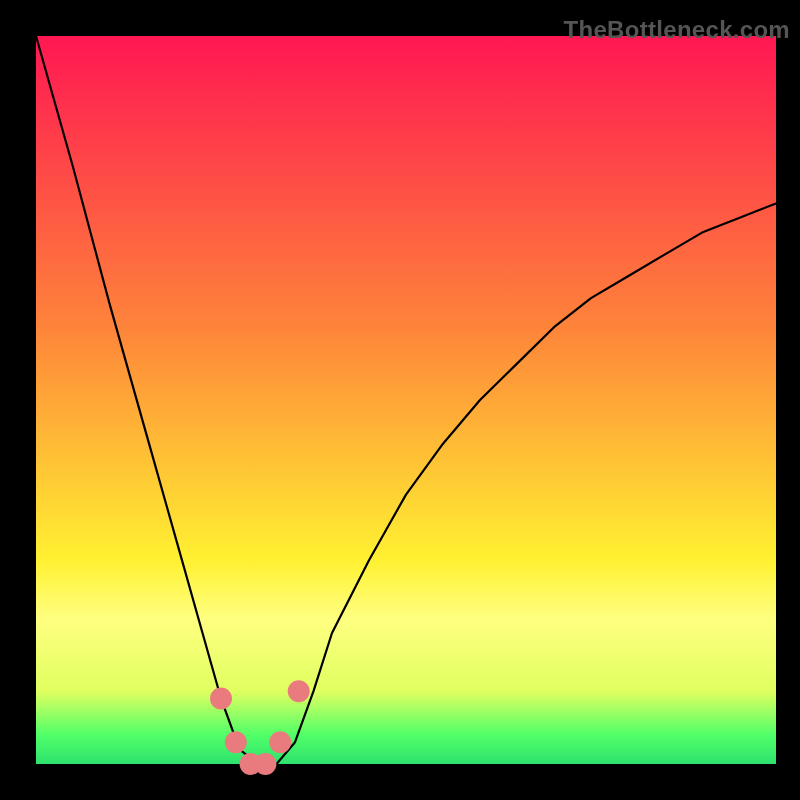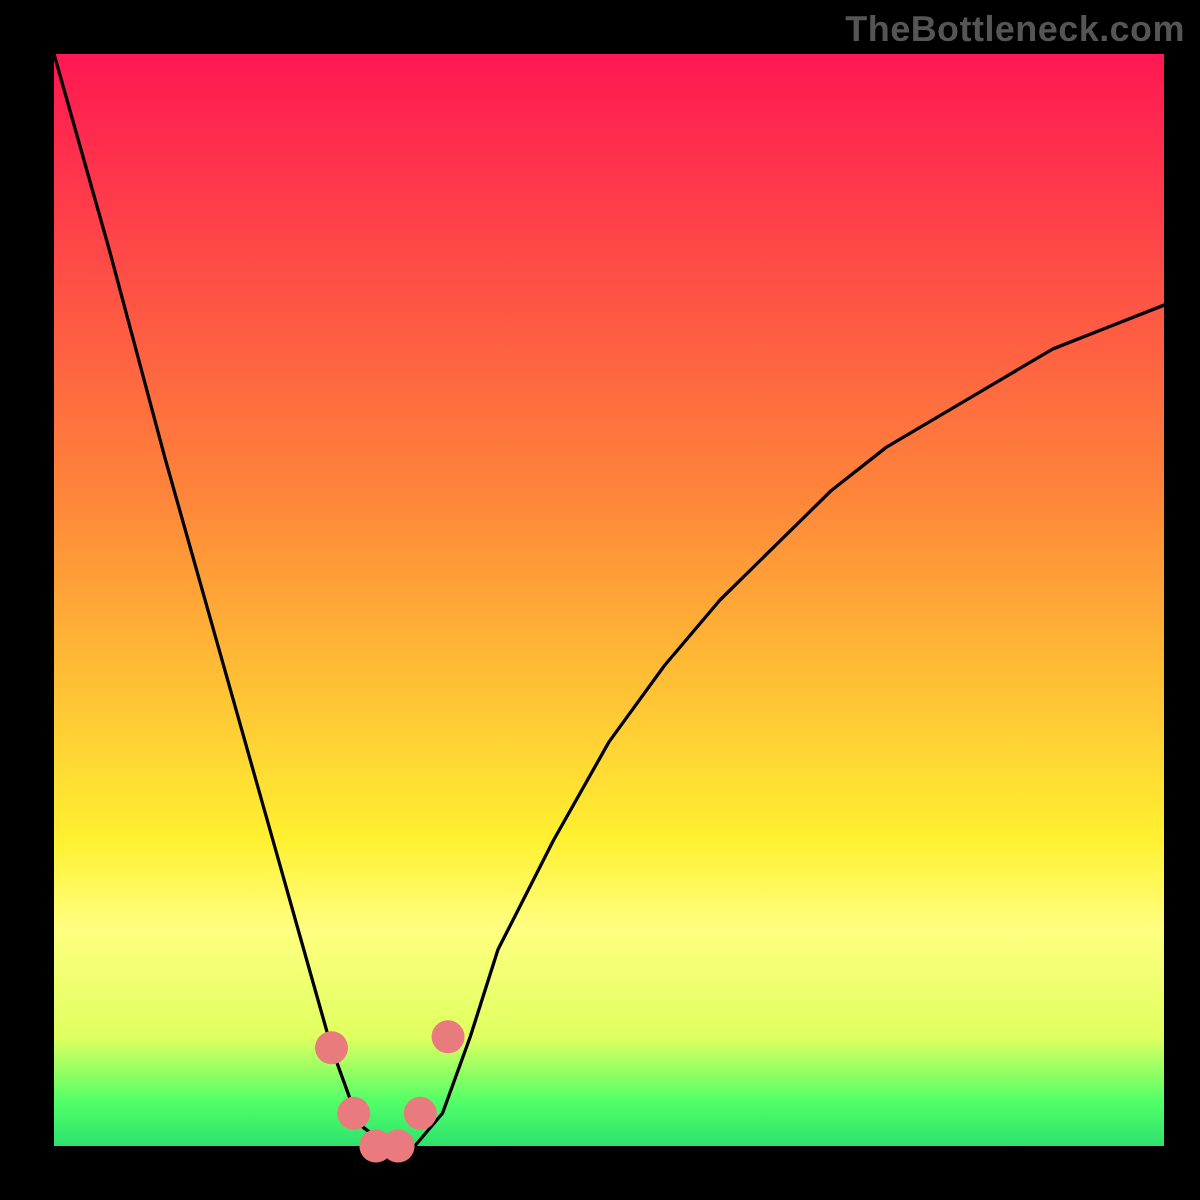--- a/index.html
+++ b/index.html
@@ -11,21 +11,21 @@
     overflow: hidden;
     font-family: Arial, Helvetica, sans-serif;
   }
   .chart-frame {
     position: relative;
     width: 800px;
     height: 800px;
   }
   .watermark {
     position: absolute;
-    top: 6px;
+    top: 16px;
     right: 10px;
     color: #555;
     font-size: 24px;
     font-weight: 600;
     letter-spacing: 0.3px;
     z-index: 5;
   }
   svg {
     display: block;
     position: absolute;

